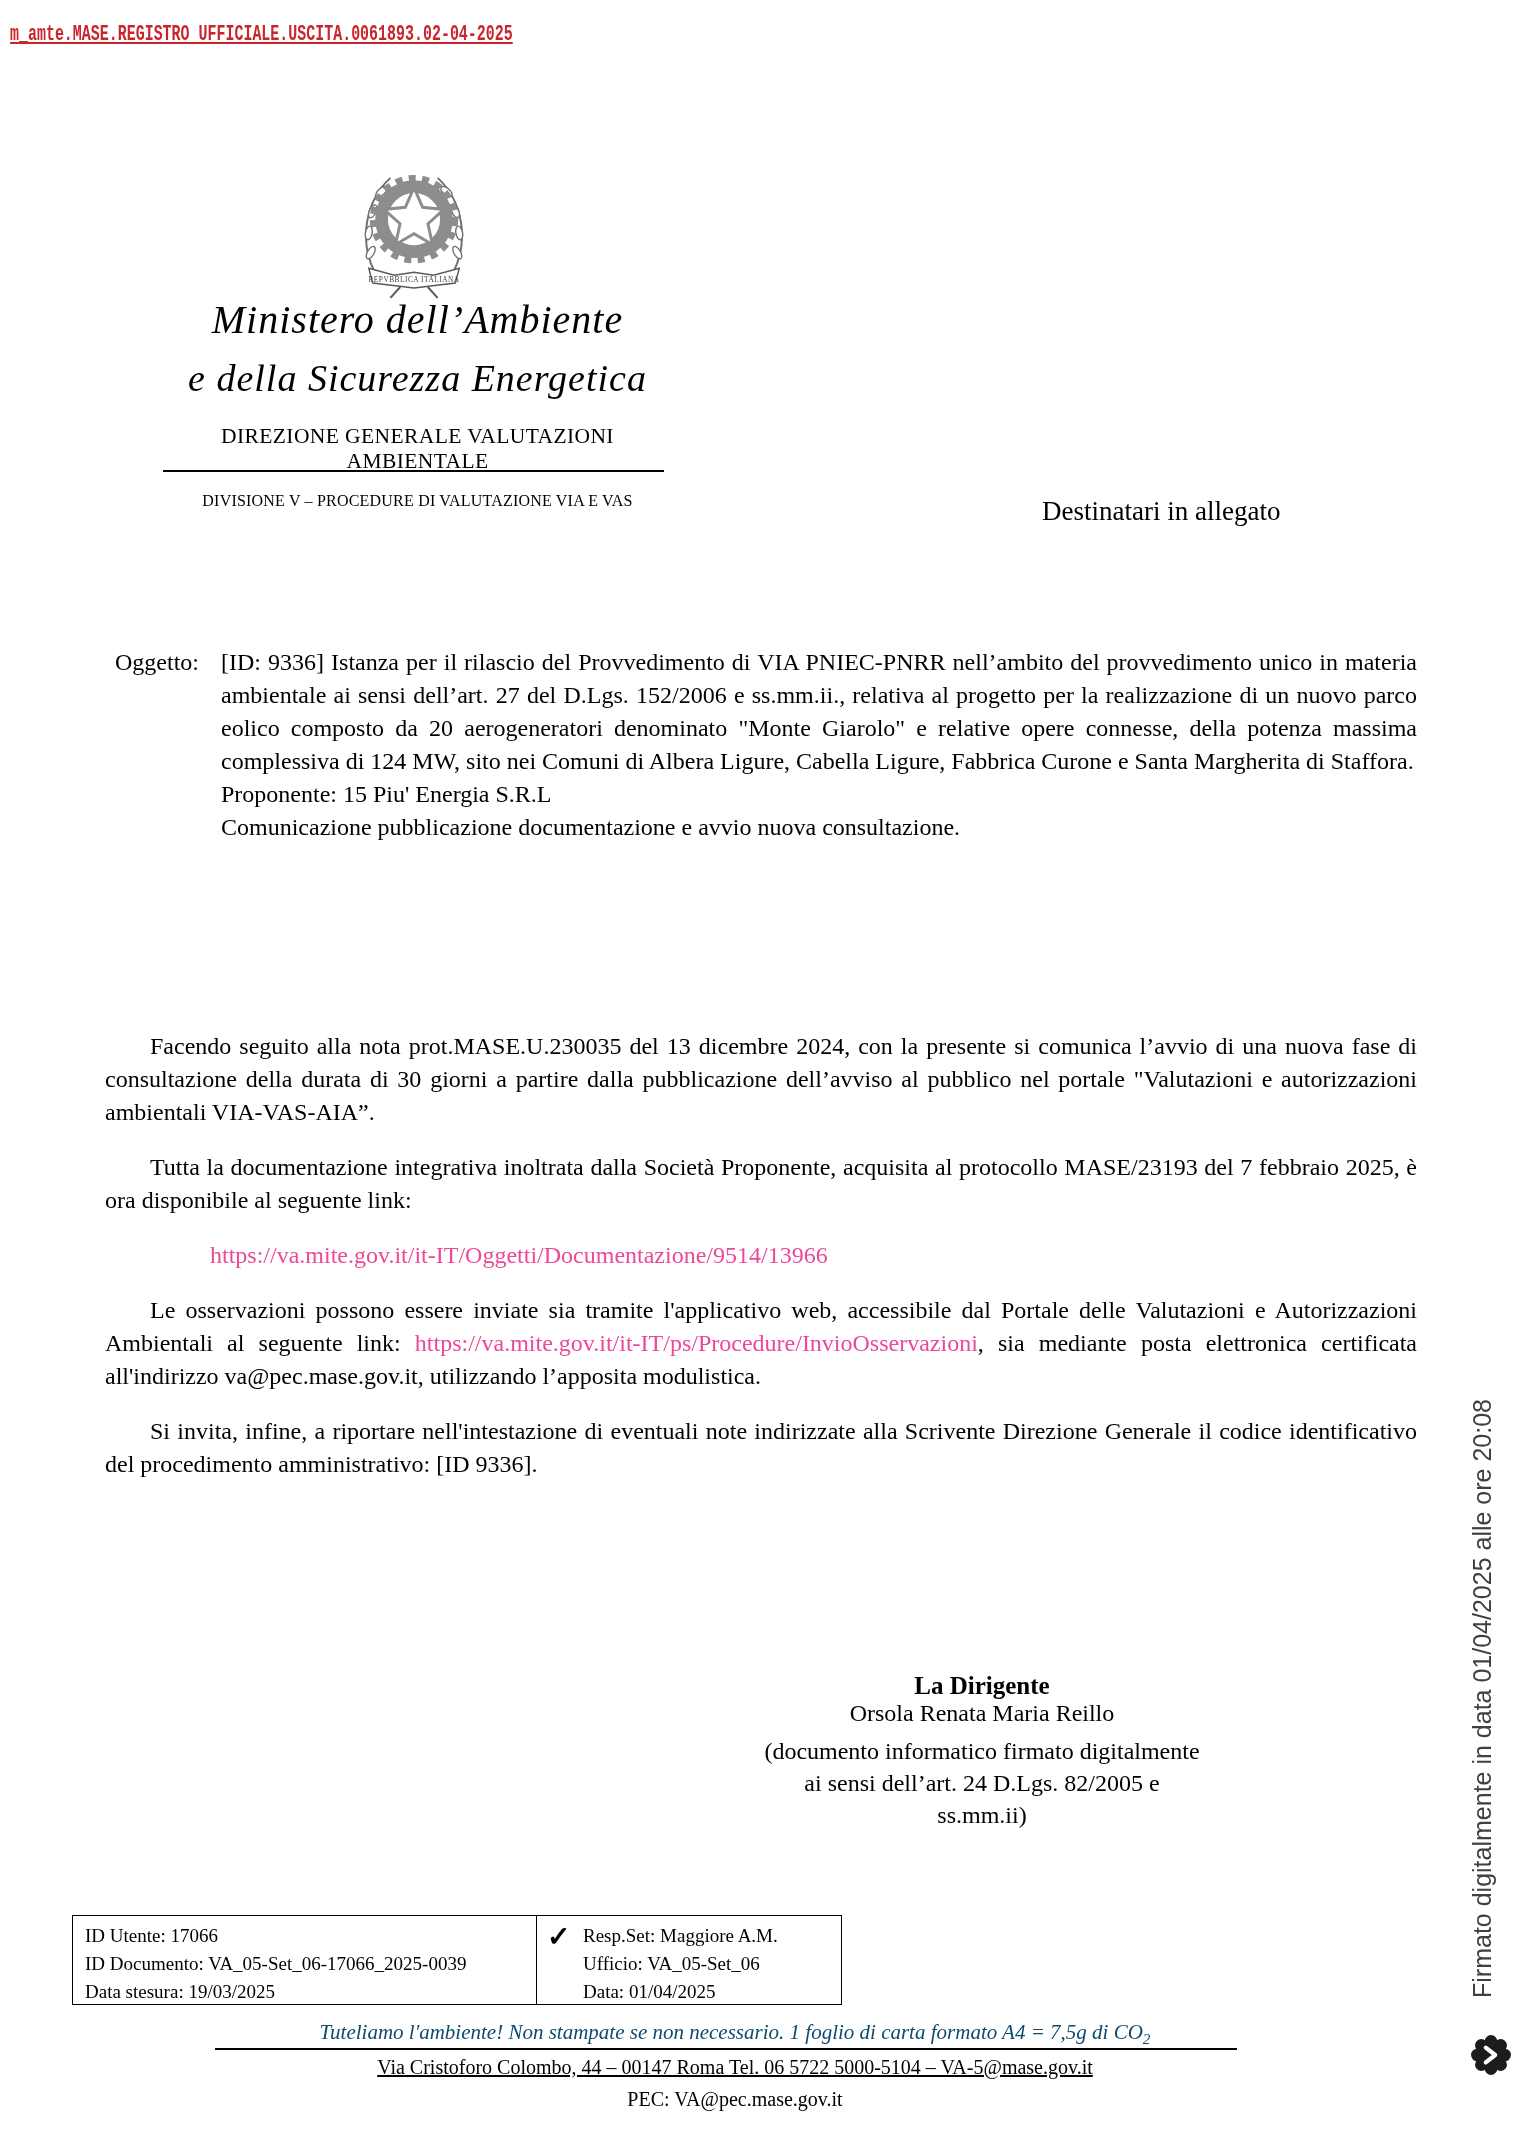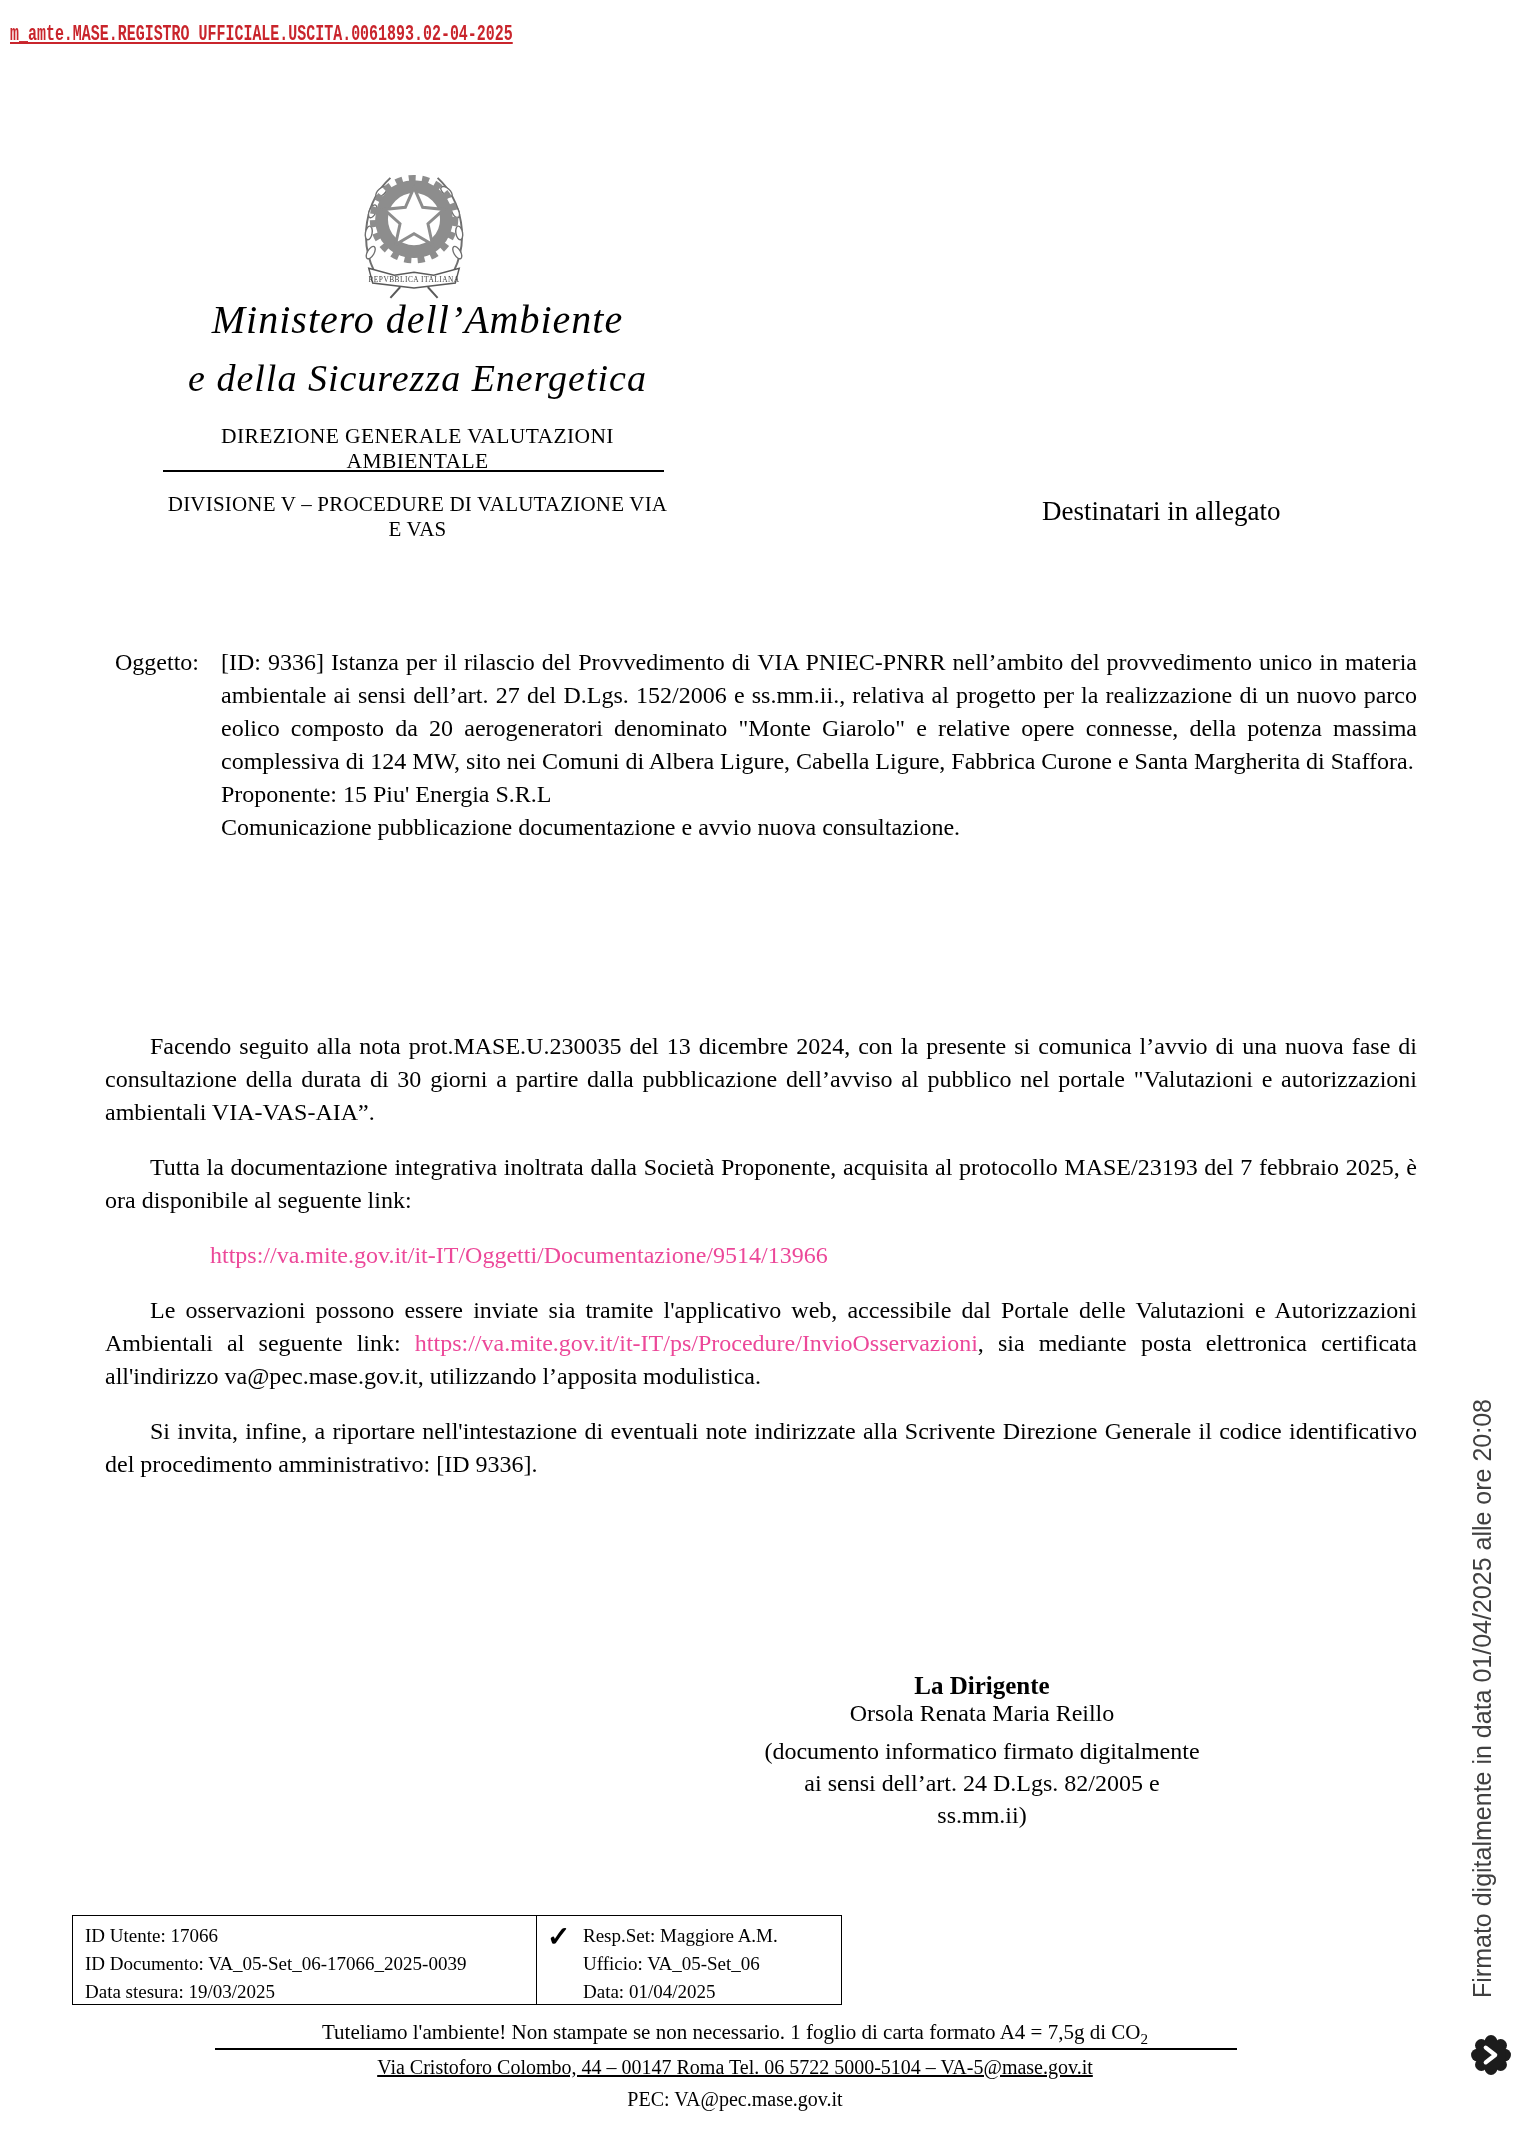--- a/index.html
+++ b/index.html
@@ -14,21 +14,21 @@
   
   .emblem{position:absolute;left:355px;top:158px;}
   .ministry1{position:absolute;left:160px;top:296px;width:515px;text-align:center;
              font-style:italic;font-size:40px;letter-spacing:1px;}
   .ministry2{position:absolute;left:160px;top:356px;width:515px;text-align:center;
              font-style:italic;font-size:38px;letter-spacing:1px;}
   .direzione{position:absolute;left:160px;top:424px;width:515px;text-align:center;
              font-size:21.5px;letter-spacing:.4px;}
   .head-rule{position:absolute;left:163px;top:470px;width:501px;border-top:2px solid #000;}
   .divisione{position:absolute;left:160px;top:492px;width:515px;text-align:center;
-             font-size:21px;letter-spacing:.2px;}
+             font-size:16px;letter-spacing:.2px;}
   .recipients{position:absolute;left:1042px;top:496px;font-size:27px;}
 
   
   .oggetto{position:absolute;left:115px;top:646px;width:1302px;display:flex;
            font-size:24px;line-height:33px;}
   .oggetto-label{width:106px;flex:none;}
   .oggetto-content{flex:1;text-align:justify;}
 
   
   .bodytext{position:absolute;left:105px;top:1030px;width:1312px;font-size:24px;line-height:33px;}
@@ -45,21 +45,21 @@
   
   .stamp-table{position:absolute;left:72px;top:1915px;width:768px;height:88px;
                border:1px solid #000;display:flex;font-size:19px;}
   .stamp-left{width:464px;border-right:1px solid #000;padding:6px 12px;box-sizing:border-box;}
   .stamp-right{flex:1;padding:6px 10px;box-sizing:border-box;display:flex;}
   .stamp-line{line-height:28px;white-space:nowrap;}
   .checkmark{font-size:28px;font-weight:bold;width:36px;flex:none;line-height:30px;}
 
   
   .eco{position:absolute;left:160px;top:2020px;width:1150px;text-align:center;
-       font-size:21px;color:#000000;}
+       font-style:italic;font-size:21px;color:#0c4a6e;}
   .eco sub{font-size:0.72em;}
   .foot-rule{position:absolute;left:215px;top:2048px;width:1022px;border-top:2px solid #000;}
   .address{position:absolute;left:160px;top:2056px;width:1150px;text-align:center;font-size:20px;text-decoration:underline;}
   .pec{position:absolute;left:160px;top:2088px;width:1150px;text-align:center;font-size:20px;}
 
   
   .side-sig{position:absolute;left:1468px;top:1998px;white-space:nowrap;
             font-family:"Liberation Sans", sans-serif;font-size:25px;color:#404040;
             transform:rotate(-90deg);transform-origin:left top;}
   .seal{position:absolute;left:1470px;top:2034px;}

